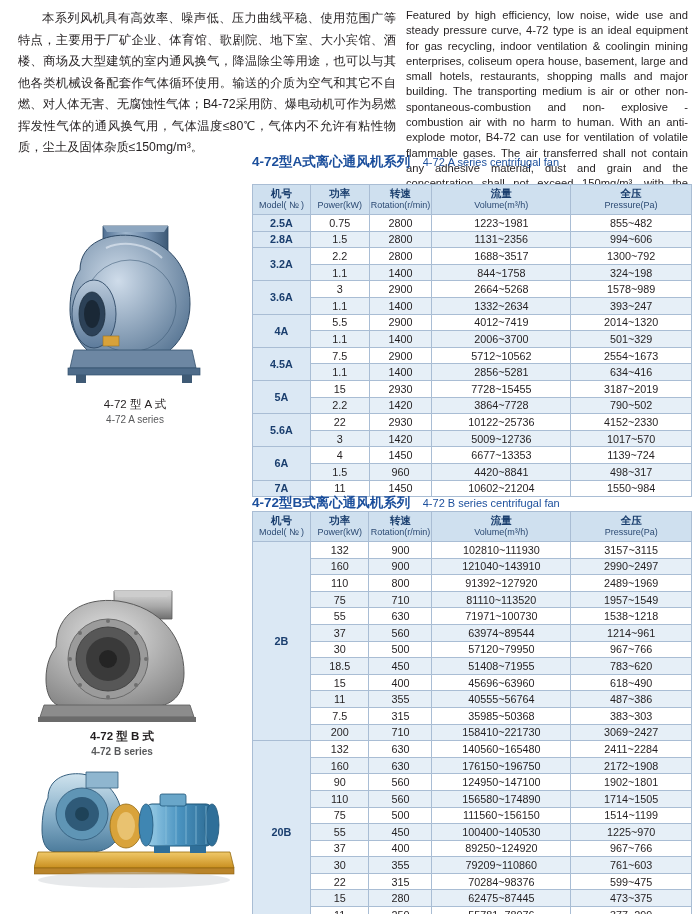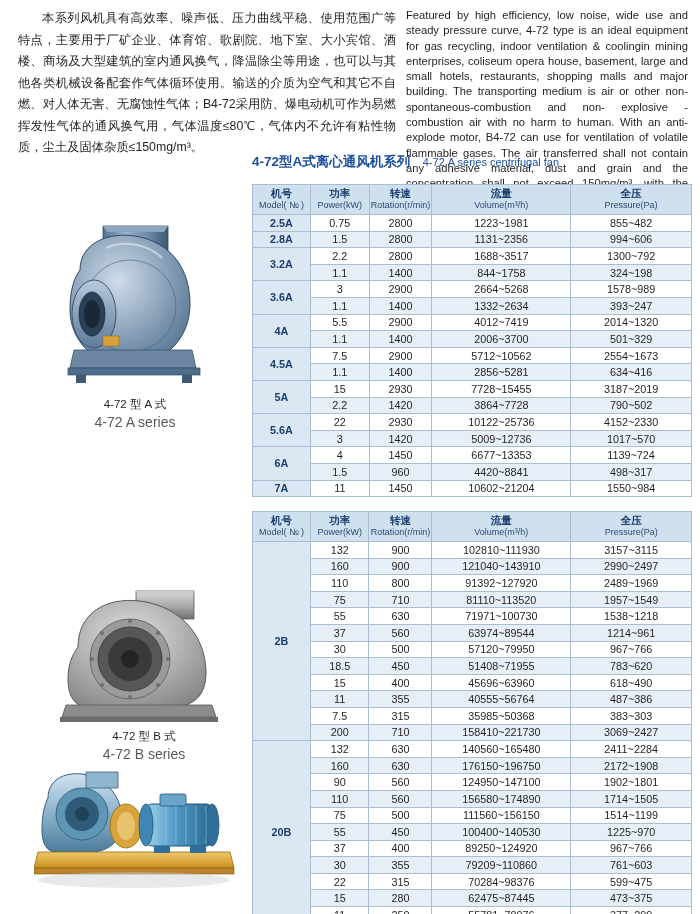--- a/index.html
+++ b/index.html
@@ -117,27 +117,27 @@
   
   .fig {
     position: absolute;
     text-align: center;
   }
   .fig .cap-cn {
     font-size: 11.5px;
     color: #231f20;
   }
   .fig .cap-en {
-    font-size: 14px;
+    font-size: 10px;
     color: #58595b;
     margin-top: 2px;
   }
 
   .fan-a { left: 40px; top: 218px; width: 190px; }
-  .fan-b { left: 44px; top: 585px; width: 200px; }
+  .fan-b { left: 22px; top: 585px; width: 200px; font-weight: bold; }
   .fan-c { left: 34px; top: 768px; width: 205px; }
 
   .imgbox { position: relative; width: 100%; }
 </style>
 </head>
 <body>
 
 <div class="page">
 
   <div class="text-cn">本系列风机具有高效率、噪声低、压力曲线平稳、使用范围广等特点，主要用于厂矿企业、体育馆、歌剧院、地下室、大小宾馆、酒楼、商场及大型建筑的室内通风换气，降温除尘等用途，也可以与其他各类机械设备配套作气体循环使用。输送的介质为空气和其它不自燃、对人体无害、无腐蚀性气体；B4-72采用防、爆电动机可作为易燃挥发性气体的通风换气用，气体温度≤80℃，气体内不允许有粘性物质，尘土及固体杂质≤150mg/m³。</div>
@@ -424,20 +424,24 @@
         <tr class="odd">
           <td class="model c-model" rowspan="1">7A</td>
           <td class="c-power">11</td>
           <td class="c-rot">1450</td>
           <td class="c-vol">10602~21204</td>
           <td class="c-pres">1550~984</td>
         </tr>
       </tbody>
   </table>
 
+  <div class="sec-head" style="top: 493px;">
+    <span class="cn">4-72型B式离心通风机系列</span>
+    <span class="en">4-72 B series centrifugal fan</span>
+  </div>
 
   <table class="fan" style="top: 511px;">
     <thead>
       <tr>
         <th class="c-model">
           <span>机号</span>
           <span class="sub">Model( № )</span>
         </th>
         <th class="c-power">
           <span>功率</span>

